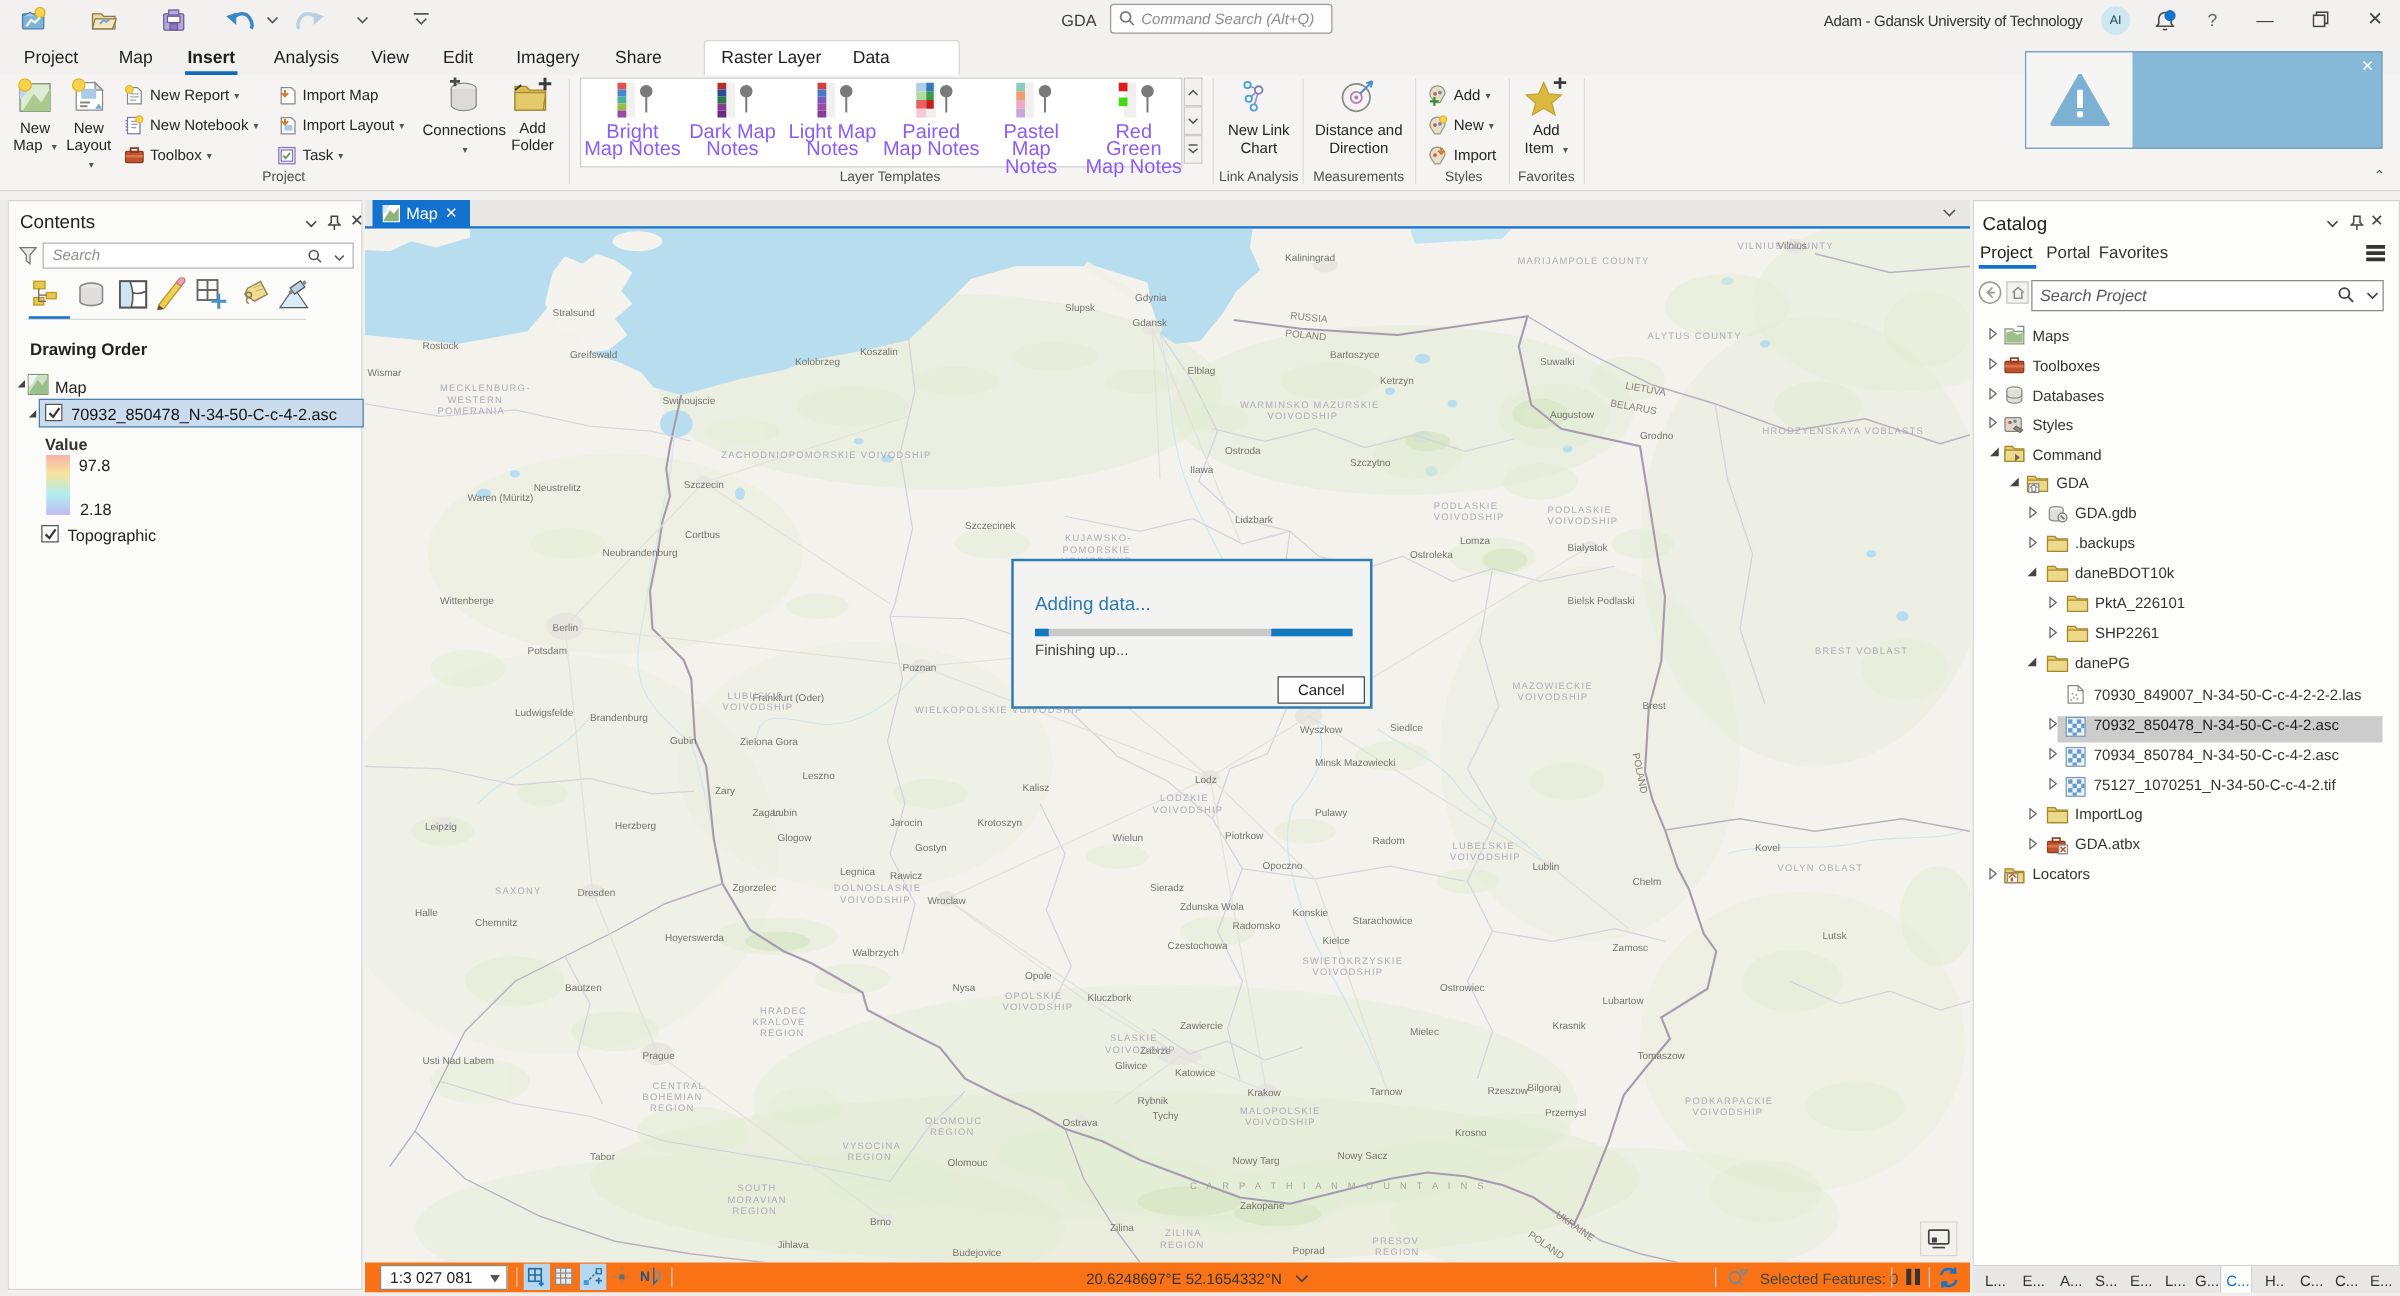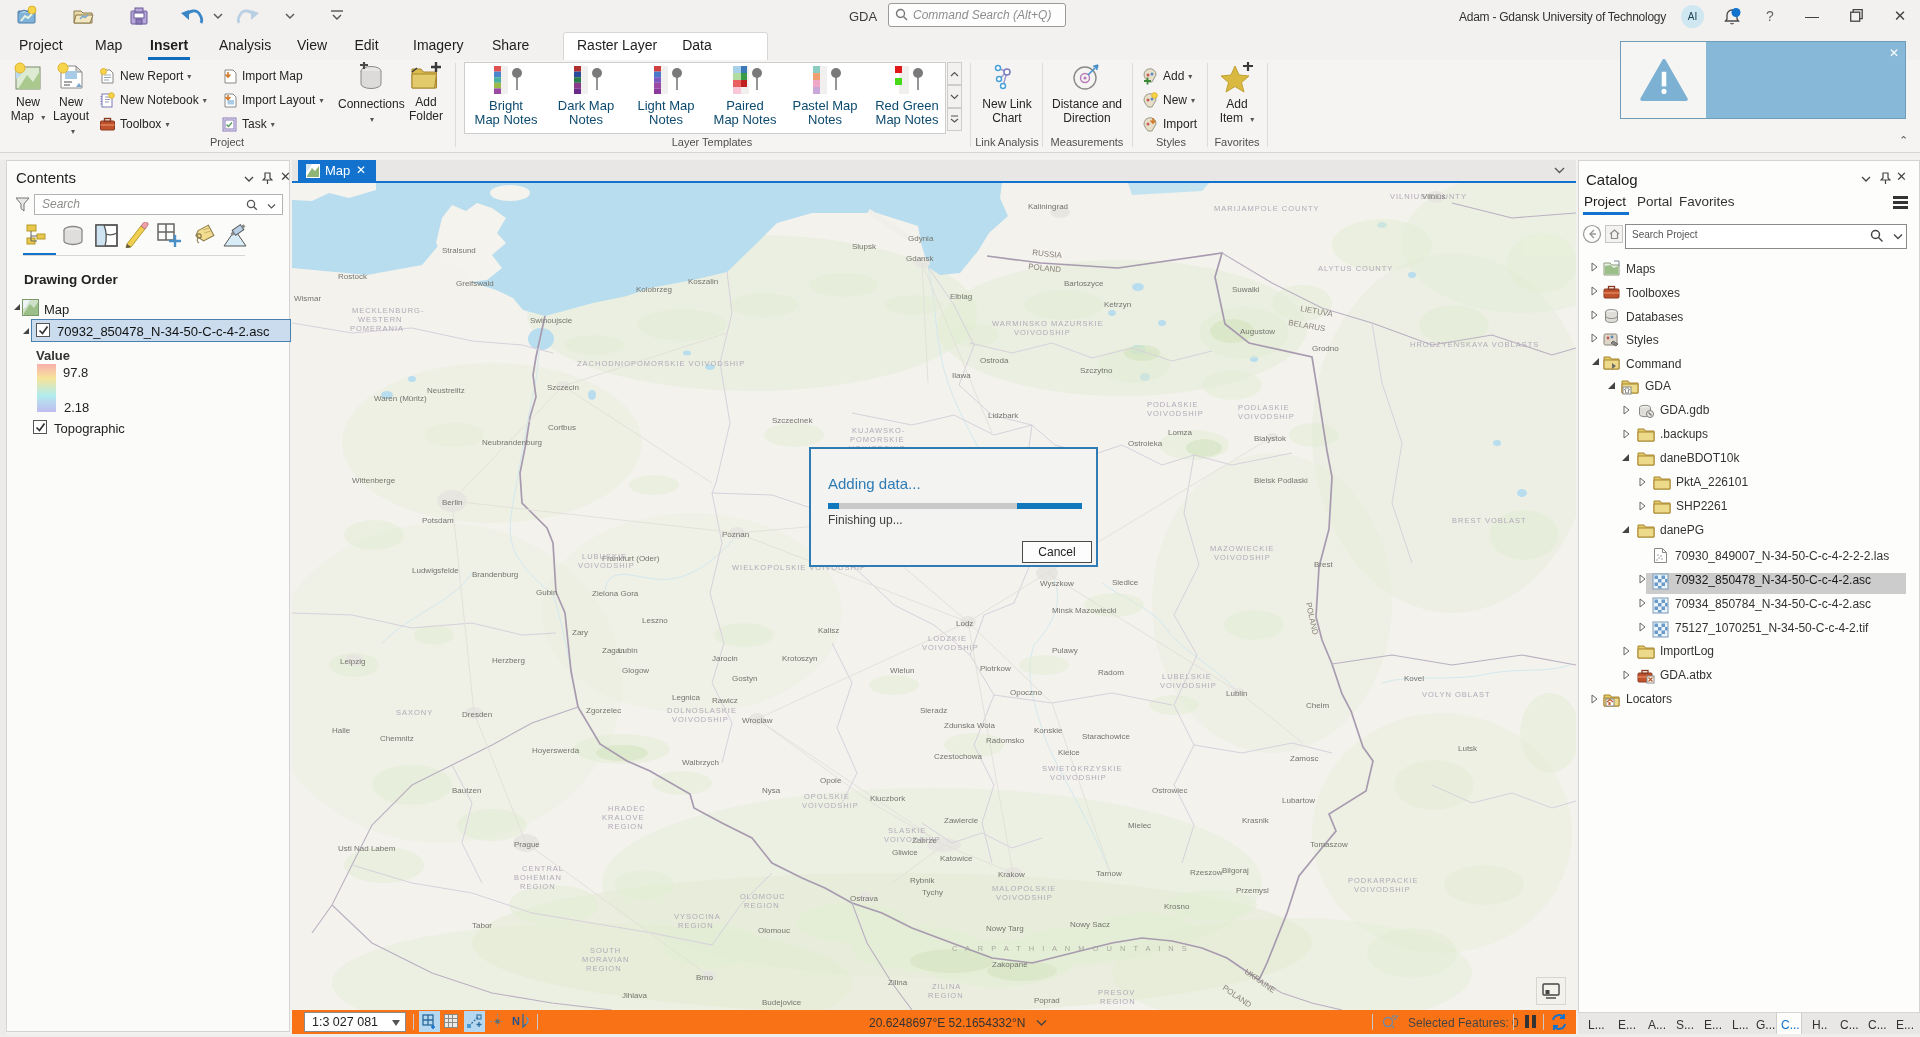--- a/index.html
+++ b/index.html
@@ -24,21 +24,21 @@
 
 
 #ribbon { position:absolute; left:0; top:60px; width:1920px; height:93px; background:#f6f4f3; border-bottom:1px solid #d7d5d3; }
 .rsep { position:absolute; top:3px; height:84px; width:1px; background:#ddtbd; background:#dedcda; }
 .glabel { position:absolute; top:76px; font-size:11px; color:#4f4f4d; width:160px; text-align:center; }
 .bigbtn { position:absolute; top:2px; text-align:center; font-size:12px; color:#252525; line-height:14px; }
 .smallrow { position:absolute; font-size:12px; color:#252525; height:22px; display:flex; align-items:center; white-space:nowrap; }
 .smallrow svg { margin-right:4px; }
 .chev { font-size:8px; color:#555; margin-left:4px; }
 .gallery { position:absolute; left:464px; top:2px; width:482px; height:72px; background:#fff; border:1px solid #cfcdcb; }
-.gitem { position:absolute; top:3px; width:78px; text-align:center; font-size:13px; color:#0c4a6e; line-height:14px; }
+.gitem { position:absolute; top:3px; width:78px; text-align:center; font-size:16px; color:#8b5cf6; line-height:14px; }
 .gsbtns { position:absolute; left:947px; top:2px; width:15px; height:72px; }
 .gsbtns div { position:absolute; left:0; width:15px; height:23px; background:#f3f1ef; border:1px solid #cfcdcb; text-align:center; }
 
 
 #notif { position:absolute; left:1620px; top:41px; width:286px; height:78px; background:#88b8d7; border:1px solid #6f9cb8; display:flex; }
 #notif .ic { width:85px; background:#f5f5f4; display:flex; align-items:center; justify-content:center; }
 #notif .tx { padding:6px 8px 0 10px; color:#fff; }
 #notif .tx b { font-size:15px; display:block; margin-bottom:3px; white-space:nowrap; }
 #notif .tx span { font-size:12.5px; line-height:15.5px; display:block; }
 #notif .cl { position:absolute; right:6px; top:4px; color:#fff; font-size:12px; }
@@ -992,21 +992,21 @@
   <div class="abs" style="left:314px;top:45px;width:15px;height:2.5px;background:#333"></div>
   <svg class="abs" style="left:3px;top:63px" width="20" height="20" viewBox="0 0 20 20">
         <circle cx="10" cy="10" r="8.5" fill="none" stroke="#999" stroke-width="1.2"></circle>
         <path d="M12 6 l-4 4 4 4 M8 10 h6" stroke="#999" stroke-width="1.4" fill="none"></path>
       </svg>
   <div class="abs" style="left:26px;top:64px;width:18px;height:18px;border:1px solid #c8c6c4;background:#f4f2f0"></div>
   <svg class="abs" style="left:29px;top:67px" width="13" height="13" viewBox="0 0 13 13">
         <path d="M2 6 L6.5 2 L11 6 M3.5 5.5 v5 h6 v-5" fill="none" stroke="#8a8a88" stroke-width="1.2"></path>
       </svg>
   <div class="abs" style="left:46px;top:63px;width:282px;height:25px;border:1px solid #8a8a88;background:#fff"></div>
-  <div class="abs" style="left:53px;top:68px;font-size:10px;color:#555">Search Project</div>
+  <div class="abs" style="left:53px;top:68px;font-size:13px;font-style:italic;color:#555">Search Project</div>
   <svg class="abs" style="left:291px;top:68px" width="14" height="14" viewBox="0 0 14 14">
         <circle cx="5.5" cy="5.5" r="4" fill="none" stroke="#444" stroke-width="1.5"></circle>
         <path d="M8.5 8.5 l4 4" stroke="#444" stroke-width="1.5"></path>
       </svg>
   <svg class="abs" style="left:314px;top:72px" width="10" height="8" viewBox="0 0 10 8">
         <path d="M1 1.5 l4 4 4-4" stroke="#444" stroke-width="1.3" fill="none"></path>
       </svg>
 
   <div class="abs" style="left:67px;top:412px;width:260px;height:21px;background:#cccccc"></div>
 

